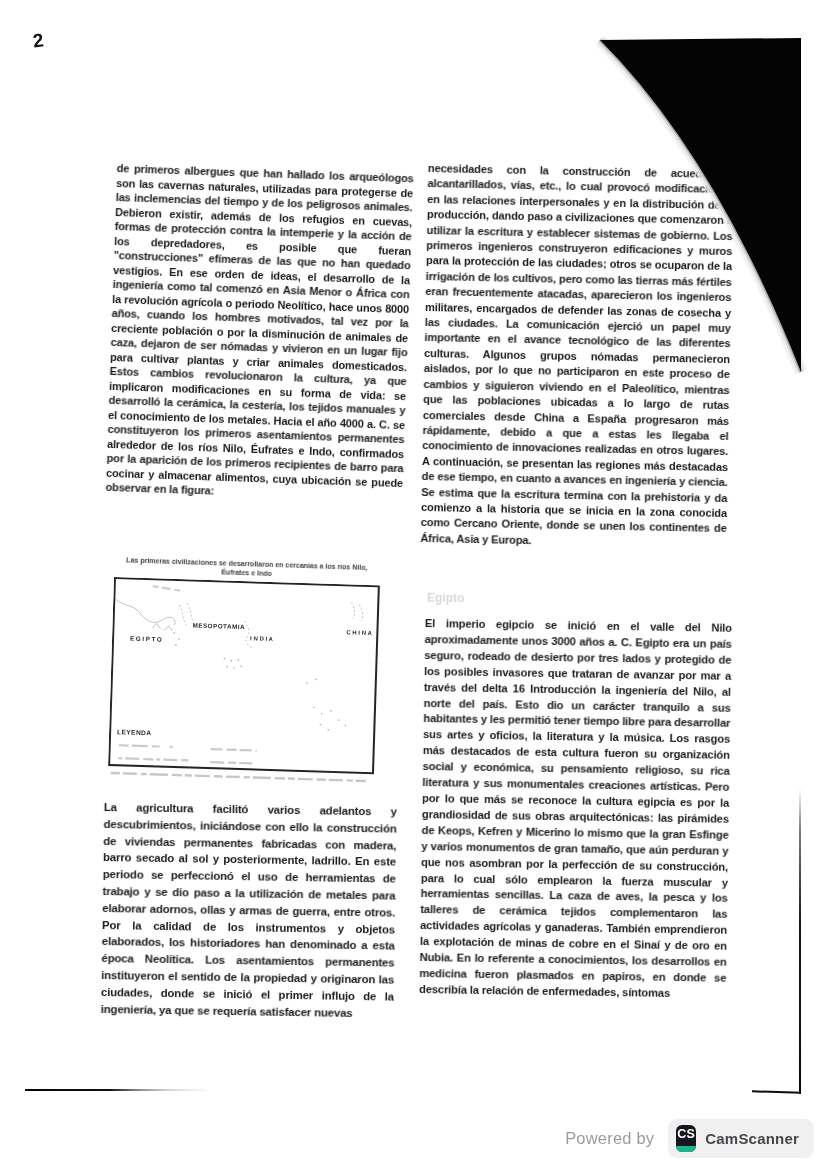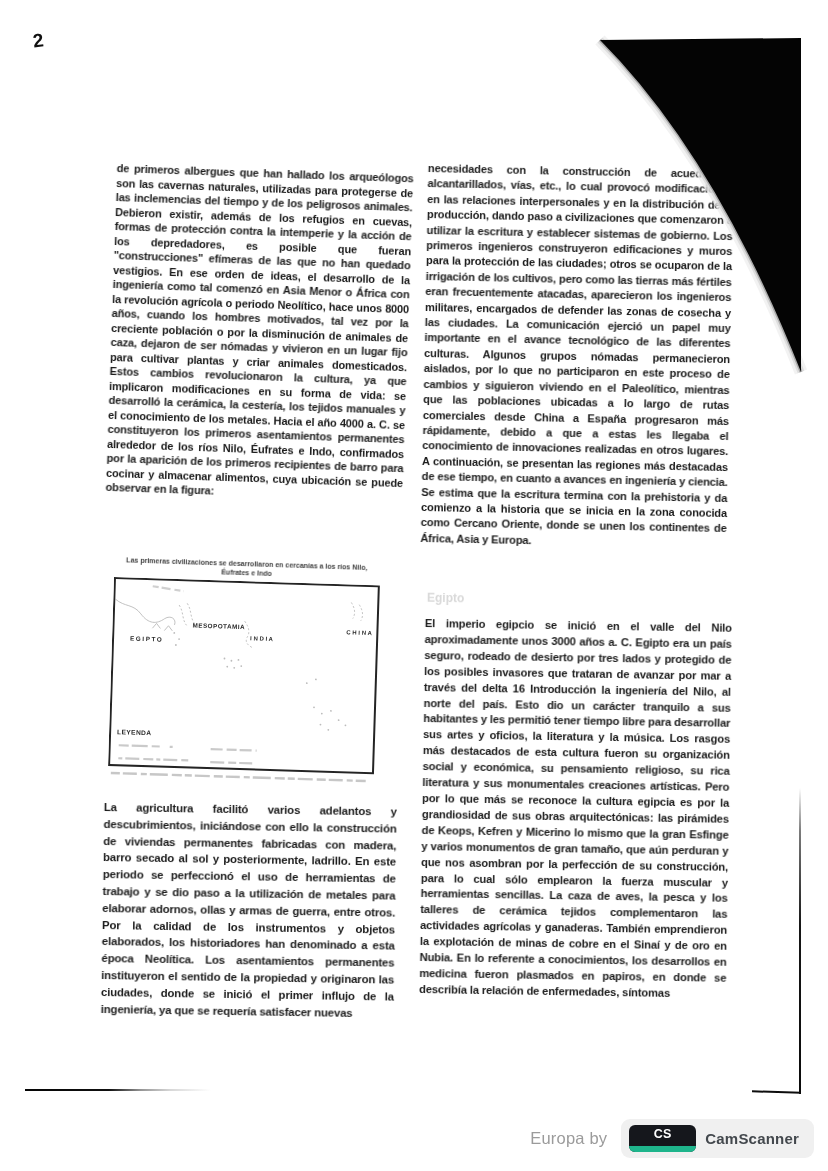--- a/index.html
+++ b/index.html
@@ -58,21 +58,21 @@
     display:flex;justify-content:flex-end;align-items:center;gap:14px;
     position:absolute;
   }
   #powered-by{font-size:16.5px;color:#9b9b9b;letter-spacing:.2px;}
   #cs-badge{
     display:flex;align-items:center;gap:9px;
     background:#f0f0f0;border-radius:9px;padding:6px 15px 6px 8px;
     text-decoration:none;
   }
   #cs-logo{
-    width:31px;height:27px;border-radius:6px;background:#15171c;position:relative;overflow:hidden;padding-left:36px;
+    width:20px;height:27px;border-radius:6px;background:#15171c;position:relative;overflow:hidden;
   }
   #cs-logo .mono{
     position:absolute;left:0;right:0;top:2px;text-align:center;
     color:#ffffff;font-size:12.5px;font-weight:700;letter-spacing:.3px;
   }
   #cs-logo .band{
     position:absolute;left:0;right:0;bottom:0;height:6px;background:#1fb58c;
   }
   #cs-brand{font-size:15px;font-weight:700;color:#43484d;letter-spacing:.2px;}
 </style>
@@ -146,21 +146,21 @@
 <div class="abs" id="edge-bottom-left"></div>
 
 <svg class="abs" id="curl-svg" width="828" height="1171" viewBox="0 0 828 1171">
   <path d="M600,40 Q715,155 801,372" fill="none" stroke="#ececec" stroke-width="13" opacity="0.7"></path>
   <path d="M600,40 Q715,155 801,372" fill="none" stroke="#d6d6d6" stroke-width="7" opacity="0.75"></path>
   <path d="M600,40 Q715,155 801,372" fill="none" stroke="#9e9e9e" stroke-width="3" opacity="0.8"></path>
   <path d="M600,40 L801,38 L801,372 Q715,155 600,40 Z" fill="#040404"></path>
 </svg>
 
 <div id="footer">
-  <span id="powered-by">Europa by</span>
+  <span id="powered-by">Powered by</span>
   <a id="cs-badge" href="#">
     <span id="cs-logo">
       <span class="mono">CS</span>
       <span class="band"></span>
     </span>
     <span id="cs-brand">CamScanner</span>
   </a>
 </div>
 
 </body></html>

